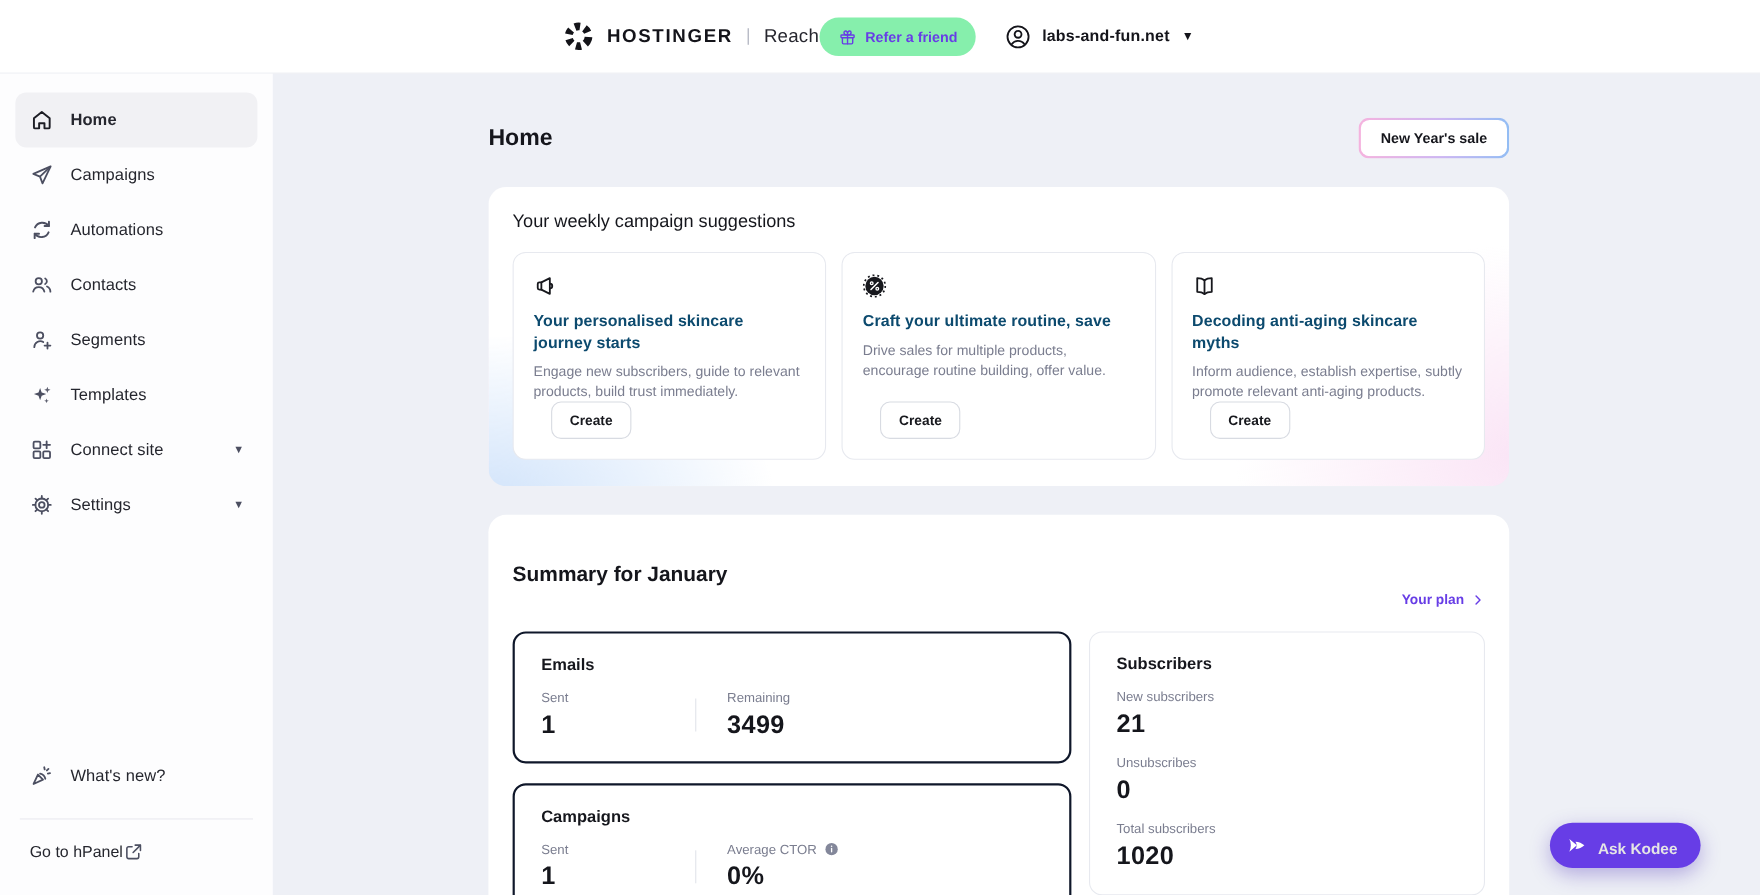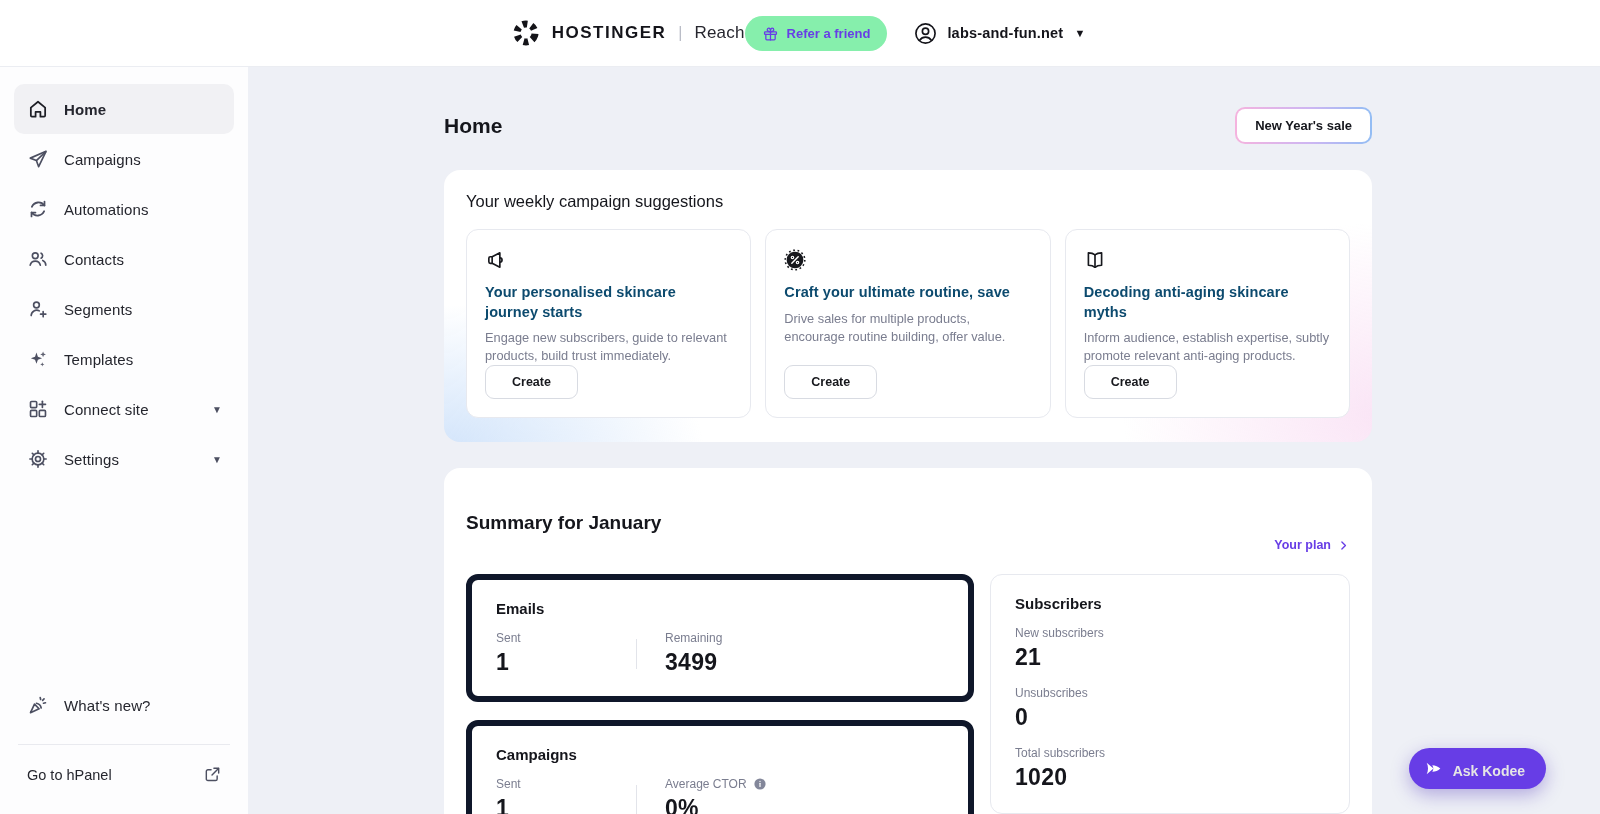--- a/index.html
+++ b/index.html
@@ -41,21 +41,21 @@
     border-radius:10px; cursor:pointer; color:#25262e; font-size:15px;
   }
   .nav-item.active { background:#f1f1f4; font-weight:bold; }
   .nav-item .nicon { width:22px; height:22px; color:#4c4f61; flex-shrink:0; }
   .nav-item.active .nicon { color:#1d1e25; }
   .nav-label { flex:1; letter-spacing:.1px; }
   .nav-caret { color:#4c4f61; font-size:10px; }
   .side-spacer { flex:1; }
   .side-divider { height:1px; background:#e9eaef; margin:14px 4px; }
   .hpanel {
-    display:flex; align-items:center; justify-content:space-between;
+    display:flex; align-items:center; 
     padding:6px 12px 0 13px; font-size:14.5px; color:#25262e; cursor:pointer;
   }
   .hpanel .nicon { width:19px; height:19px; color:#4c4f61; }
 
   
   .main { flex:1; overflow:hidden; padding:40px 28px 0 196px; }
   .main-col { width:928px; }
   .title-row { display:flex; align-items:center; justify-content:space-between; margin-bottom:26px; }
   .page-title { font-size:21px; font-weight:bold; color:#15161c; }
   .sale-btn {
@@ -77,33 +77,33 @@
   .sugg-card {
     background:#fff; border:1px solid #e7e9ef; border-radius:12px;
     padding:19px 18px 18px 18px; min-height:185px; display:flex; flex-direction:column;
   }
   .sugg-icon { width:22px; height:22px; color:#17181d; margin-bottom:12px; }
   .sugg-card-title { font-size:14.5px; font-weight:bold; color:#0c4a6e; line-height:1.35; margin-bottom:7px; letter-spacing:.1px; }
   .sugg-card-desc { font-size:12.8px; color:#7a7d8f; line-height:1.42; }
   .create-btn {
     margin-top:auto; align-self:flex-start; font-family:inherit; cursor:pointer;
     background:#fff; border:1px solid #d8dbe2; border-radius:9px;
-    padding:9px 26px; font-size:12.5px; font-weight:bold; color:#17181d;
+    padding:9px 16px; font-size:12.5px; font-weight:bold; color:#17181d;margin-left:16px;
   }
 
   .summary-wrap {
     margin-top:26px; background:#fff; border-radius:16px 16px 0 0;
     padding:26px 22px 22px 22px; height:372px;
   }
   .summary-head { display:flex; align-items:center; justify-content:space-between; margin-bottom:22px; }
   .summary-title { font-size:19px; font-weight:bold; color:#15161c; }
   .plan-link { display:flex; align-items:flex-end; gap:6px; color:#673de6; font-size:12.5px; font-weight:bold; cursor:pointer;margin-top:44px; }
   .stats-grid { display:grid; grid-template-columns:1fr 360px; gap:16px; align-items:start; }
   .stats-left { display:flex; flex-direction:column; gap:18px; }
-  .stat-card { border:6px solid #0f172a; border-radius:12px; padding:20px 24px; background:#fff; }
+  .stat-card { border:2px solid #0f172a; border-radius:12px; padding:20px 24px; background:#fff; }
   .stat-card-title { font-size:15px; font-weight:bold; color:#15161c; margin-bottom:14px; }
   .stat-row { display:flex; align-items:flex-start; }
   .stat-block { min-width:140px; }
   .stat-vdiv { width:1px; height:30px; background:#e2e4ea; margin:8px 28px 0 0; }
   .stat-label { font-size:12px; color:#7a7d8f; margin-bottom:4px; display:flex; align-items:center; gap:6px; }
   .stat-value { font-size:23px; font-weight:600; color:#15161c; letter-spacing:.3px; }
   .sub-card { border:1px solid #e7e9ef; border-radius:12px; padding:20px 24px 22px 24px; background:#fff; }
   .sub-stat { margin-bottom:15px; }
   .sub-stat:last-child { margin-bottom:0; }
   .info-dot { width:14px; height:14px; }

